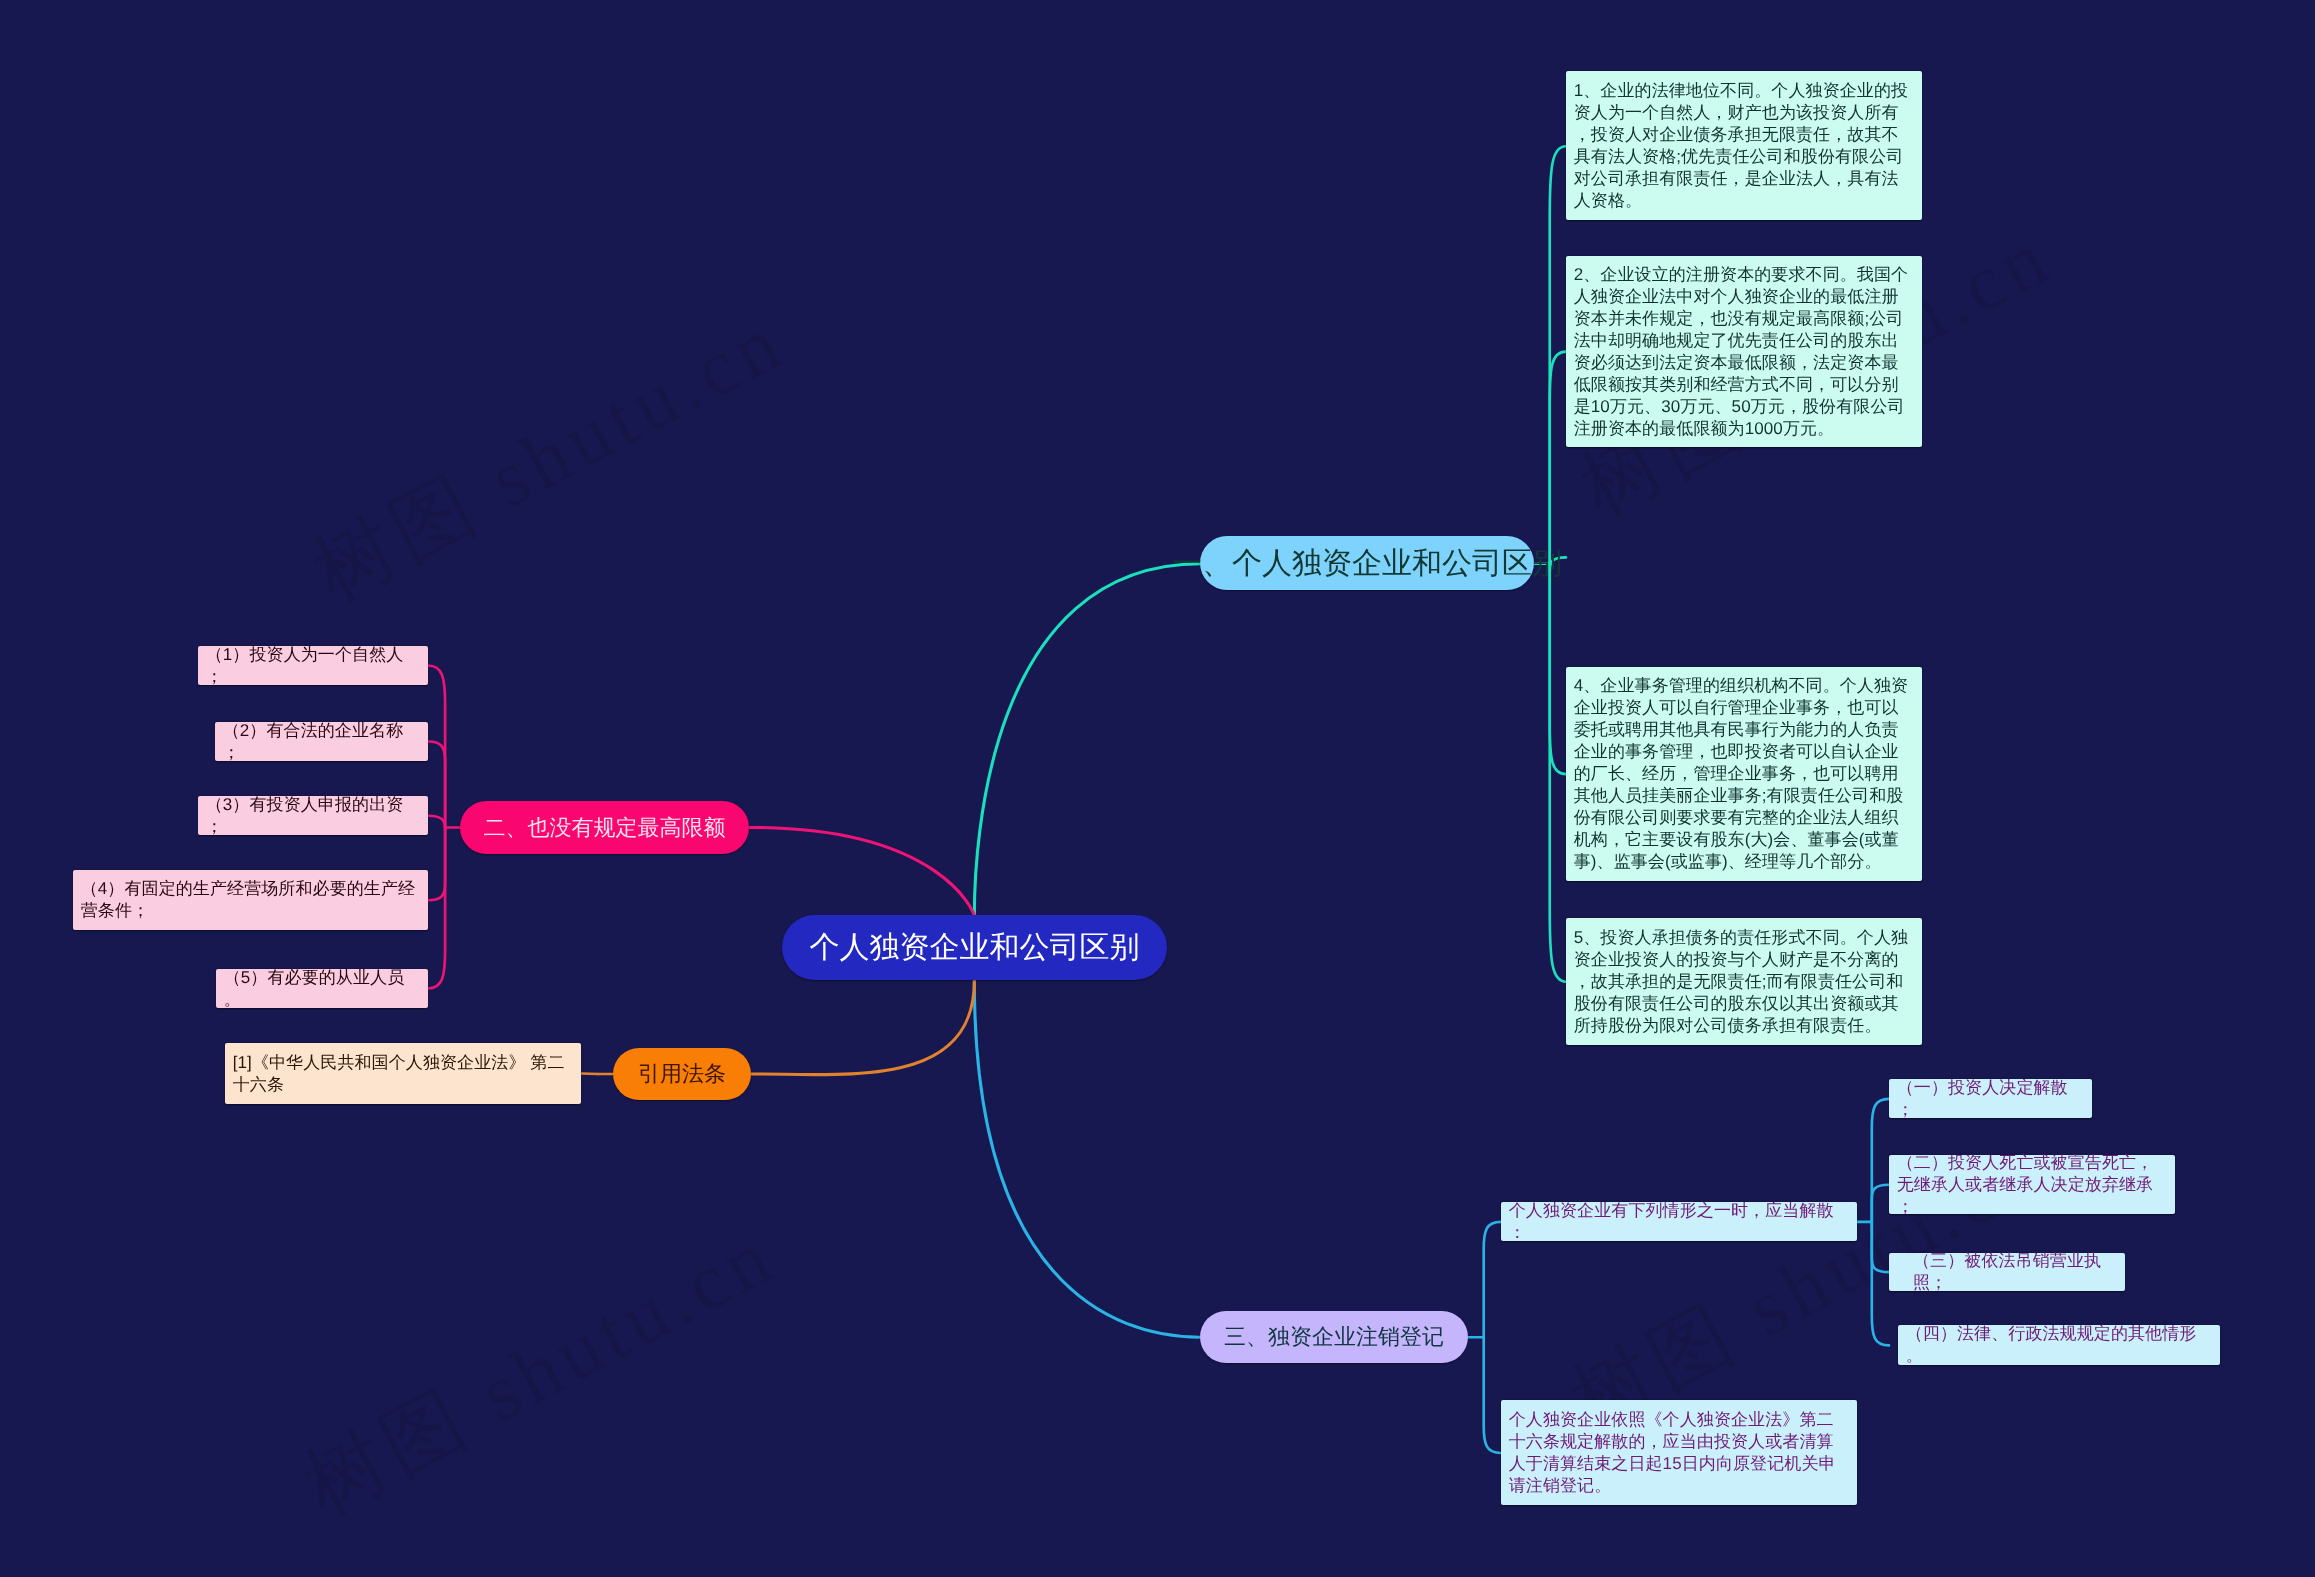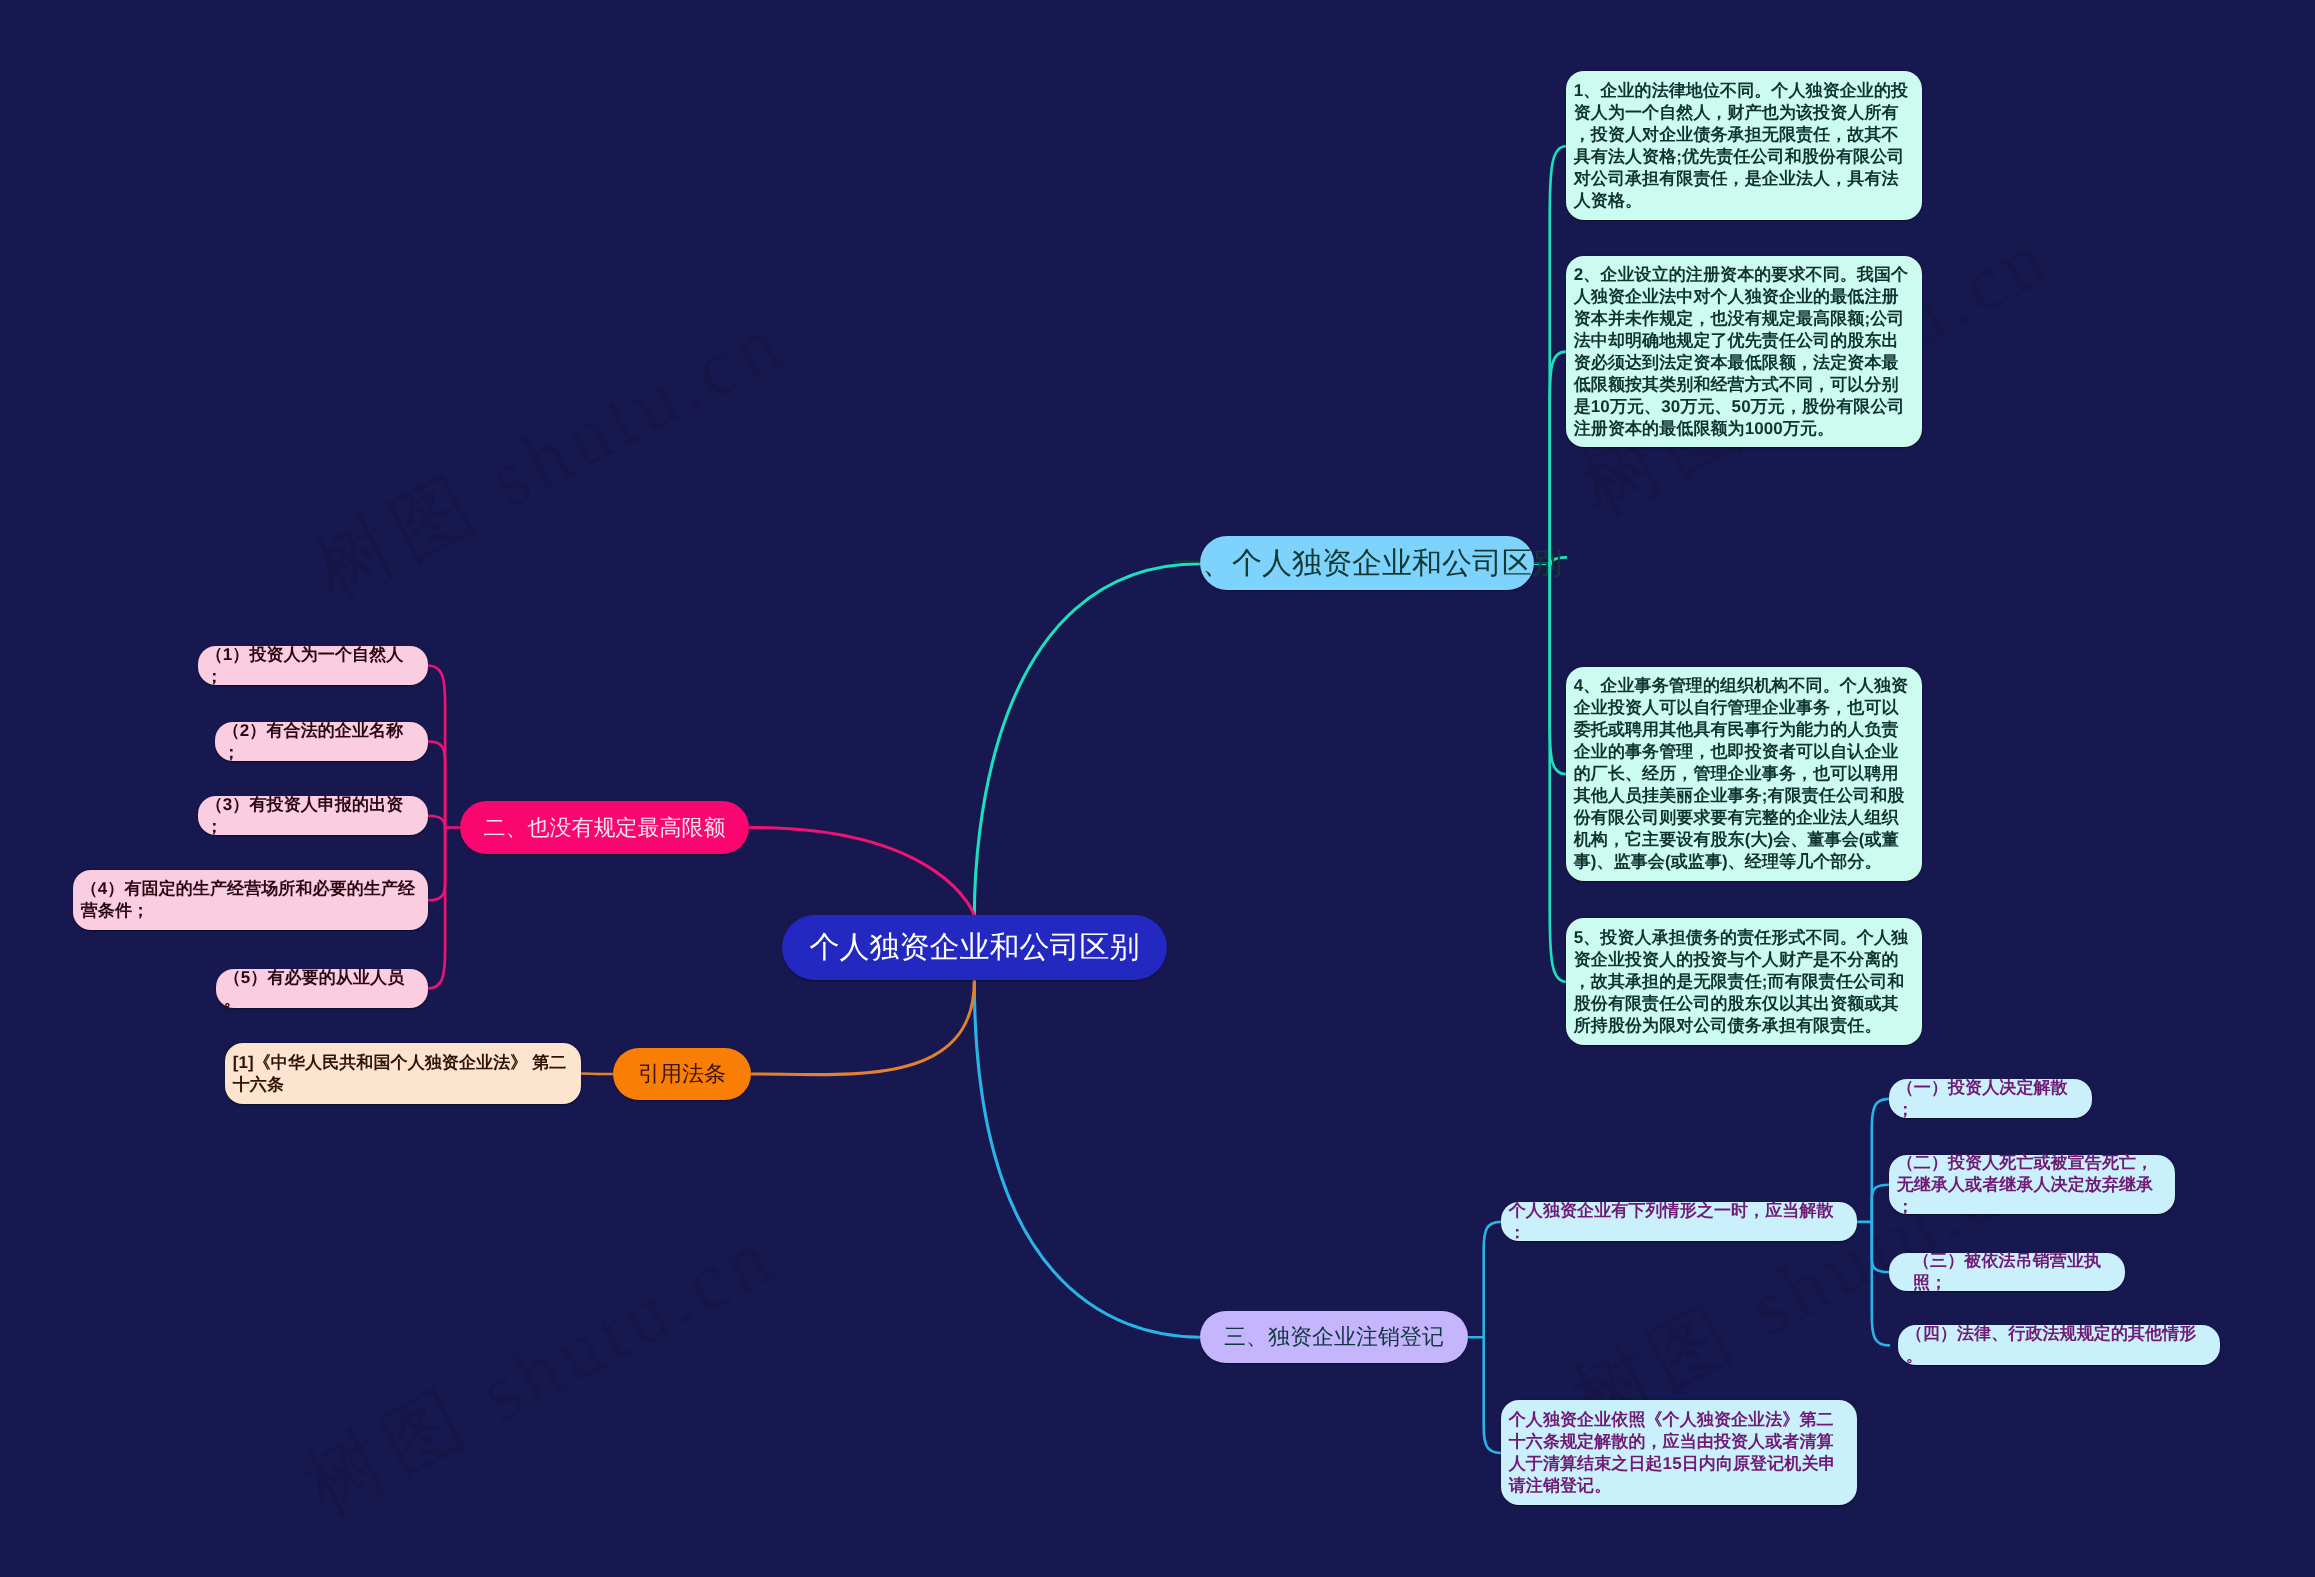--- a/index.html
+++ b/index.html
@@ -21,24 +21,24 @@
   .node{position:absolute;box-sizing:border-box;}
   .pill{display:flex;align-items:center;justify-content:center;border-radius:904px;white-space:nowrap;
         box-shadow:0 0.9px 1.8px rgba(0,0,0,.45);}
   .pill span{display:block;}
   .root{background:#2328c0;color:#ffffff;font-size:30px;}
   .teal{background:#7dd3fc;color:#123834;font-size:30px;}
   .pink{background:#f90670;color:#fbe3ee;font-size:22px;}
   .blue{background:#c4b5fd;color:#103640;font-size:22px;}
   .orange{background:#f97e05;color:#3d1600;font-size:22px;text-align:right;}
 
-  .leaf{border-radius:18px;box-shadow:0 0.9px 1.8px rgba(0,0,0,.55);box-sizing:border-box;
+  .leaf{border-radius:2px;box-shadow:0 0.9px 1.8px rgba(0,0,0,.55);box-sizing:border-box;
         display:flex;align-items:center;
         padding:0 7.7px;font-size:17px;line-height:22px;letter-spacing:0.1px;
-        line-break:anywhere;font-weight:bold;}
+        line-break:anywhere;}
   .leaf span{display:block;width:100%;}
   .leaf span,.pill span{transform:translateZ(0);}
   .lf-teal{background:#ccfcf0;color:#113330;}
   .lf-pink{background:#fbcde0;color:#280813;}
   .lf-blue{background:#c9f0fb;color:#701a75;}
   .lf-orange{background:#fce4ce;color:#2f1406;}
 </style>
 </head>
 <body>
 

